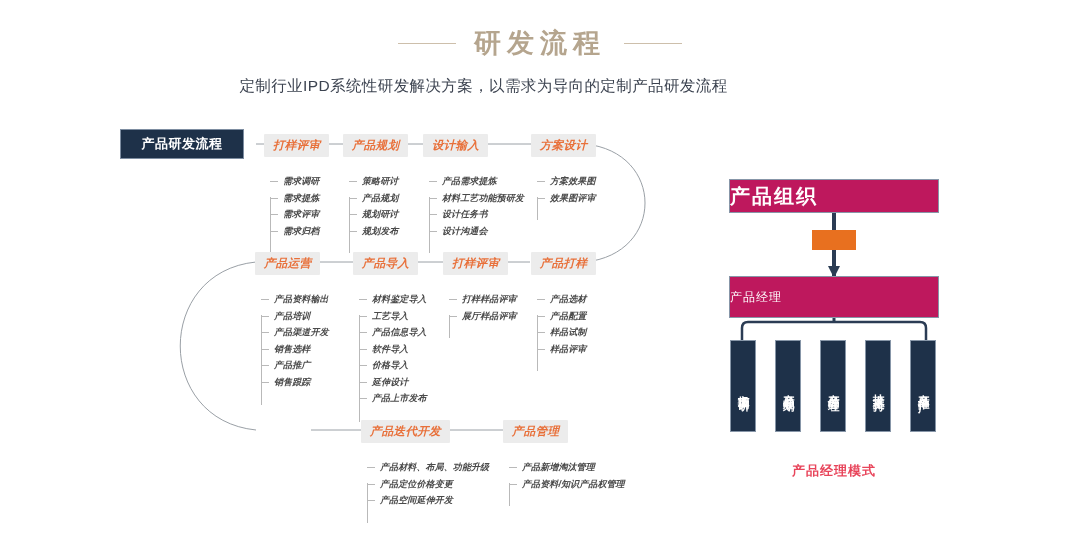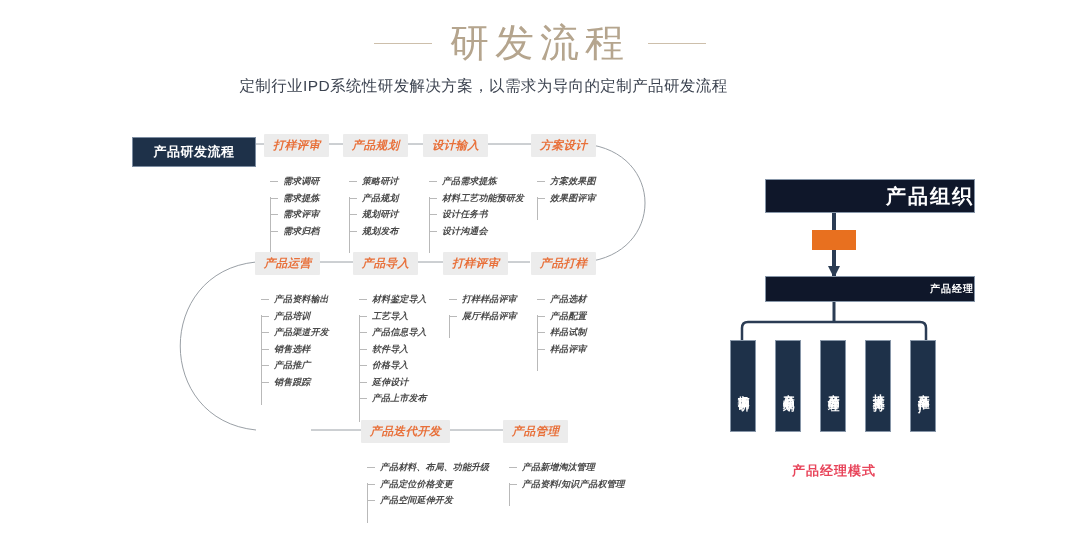--- a/index.html
+++ b/index.html
@@ -11,39 +11,38 @@
   }
   #stage{position:absolute;left:0;top:0;width:1080px;height:542px;}
 
   
   .title-wrap{
     position:absolute;left:0;top:20px;width:1080px;height:46px;
     display:flex;align-items:center;justify-content:center;gap:18px;
   }
   .title-rule{width:58px;height:1px;background:#cdbfab;}
   .page-title{
-    font-size:39px;letter-spacing:6px;color:#b3a territory;
-    color:#b5a58e;font-weight:400;white-space:nowrap;
+    font-size:27px;letter-spacing:6px;color:#b3a territory;
+    color:#b5a58e;font-weight:700;white-space:nowrap;
   }
   .subtitle{
     position:absolute;left:0;top:76px;width:967px;text-align:center;
     font-size:15.5px;color:#3c4350;letter-spacing:.4px;white-space:nowrap;
   }
 
   
   .flow{position:absolute;left:0;top:0;width:700px;height:542px;}
   .flow svg{position:absolute;left:0;top:0;}
 
   .root-node{
-    position:absolute;left:132px;top:129px;width:124px;height:30px;
+    position:absolute;left:120px;top:129px;width:124px;height:30px;
     background:#1e3149;border:1px solid #7d8da1;
     display:flex;align-items:center;justify-content:center;
     color:#ffffff;font-size:13px;font-weight:700;letter-spacing:.5px;
     box-sizing:border-box;
-    margin-top:8px;
   }
 
   .node{position:absolute;}
   .node-head{
     background:#ececec;border-radius:1px;
     color:#e8703a;font-size:11.5px;font-weight:700;
     padding:4px 9px 4px 9px;text-align:center;
     display:inline-block;white-space:nowrap;letter-spacing:.3px;
     font-style:italic;
   }
@@ -61,32 +60,31 @@
   .node-items:before{
     content:"";position:absolute;
   }
   .branch-spine{
     position:absolute;left:6px;top:24px;width:1px;background:#b9b9b9;
   }
 
   
   .org{position:absolute;left:700px;top:0;width:380px;height:542px;}
   .org-box{
-    position:absolute;background:#0f172a;border:1px solid #8796a8;
-    box-sizing:border-box;display:flex;align-items:center;justify-content:flex-end;
+    position:absolute;background:#be185d;border:1px solid #8796a8;
+    box-sizing:border-box;display:flex;align-items:center;justify-content:flex-start;
     color:#ffffff;
-    margin-left:36px;
   }
   #org-title{
     left:29px;top:179px;width:210px;height:34px;
     font-size:20px;font-weight:700;letter-spacing:2px;
   }
   #org-pm{
-    left:29px;top:276px;width:210px;height:26px;
-    font-size:10px;font-weight:700;letter-spacing:1px;
+    left:29px;top:276px;width:210px;height:42px;
+    font-size:12px;font-weight:400;letter-spacing:1px;
   }
   .org-orange{
     position:absolute;left:112px;top:230px;width:44px;height:20px;
     background:#e8701f;
   }
   .org-col{
     position:absolute;top:340px;width:26px;height:92px;
     background:#1e3149;border:1px solid #8796a8;box-sizing:border-box;
     color:#ffffff;font-size:11.5px;font-weight:700;
     display:flex;align-items:center;justify-content:center;

